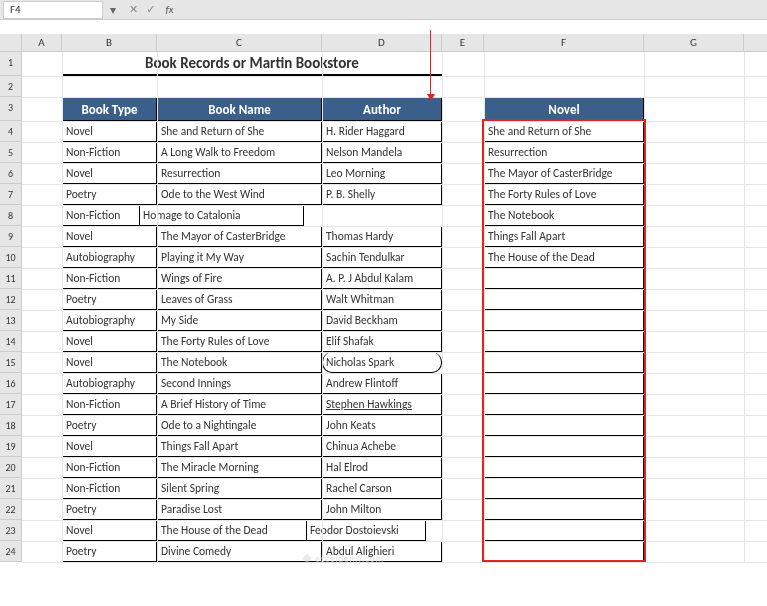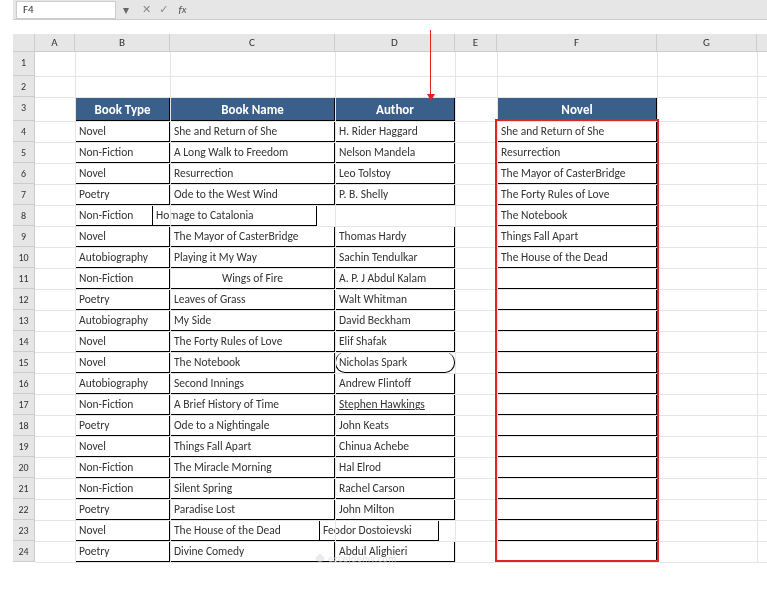--- a/index.html
+++ b/index.html
@@ -3,21 +3,21 @@
 <meta charset="utf-8">
 <style>
   * { box-sizing: border-box; margin: 0; padding: 0; }
   body {
     font-family: Calibri, Arial, sans-serif;
     font-size: 12px;
     background: #fff;
     color: #333;
     user-select: none;
   }
-  .app { width: 767px; height: 606px; position: relative; overflow: hidden; padding-left: 13px; }
+  .app { width: 767px; height: 606px; position: relative; overflow: hidden; }
   .topbar {
     height: 20px;
     background: #e6e6e6;
     border-bottom: 1px solid #ccc;
     display: flex;
     align-items: center;
   }
   .namebox {
     width: 100px;
     height: 18px;
@@ -231,51 +231,54 @@
         <div class="rh">18</div>
         <div class="rh">19</div>
         <div class="rh">20</div>
         <div class="rh">21</div>
         <div class="rh">22</div>
         <div class="rh">23</div>
         <div class="rh">24</div>
       </div>
     <div class="cells" id="cells">
 
+      <div class="title-cell" style="left:40px;top:0;width:380px;height:24px;">
+        <span>Book Records or Martin Bookstore</span>
+      </div>
 
       <div class="tbl-hdr" style="left:40px;top:45px;width:95px;height:24px;"><span>Book Type</span></div>
       <div class="tbl-hdr" style="left:135px;top:45px;width:165px;height:24px;"><span>Book Name</span></div>
       <div class="tbl-hdr" style="left:300px;top:45px;width:120px;height:24px;"><span>Author</span></div>
 
       <div class="tbl-hdr" style="left:462px;top:45px;width:160px;height:24px;"><span>Novel</span></div>
 
       <div id="main-table">
           <div class="tbl-cell" style="left: 40px; top: 69px; width: 95px; height: 21px;">Novel</div>
           <div class="tbl-cell" style="left: 135px; top: 69px; width: 165px; height: 21px;">She and Return of She</div>
           <div class="tbl-cell" style="left: 300px; top: 69px; width: 120px; height: 21px;">H. Rider Haggard</div>
           <div class="tbl-cell" style="left: 40px; top: 90px; width: 95px; height: 21px;">Non-Fiction</div>
           <div class="tbl-cell" style="left: 135px; top: 90px; width: 165px; height: 21px;">A Long Walk to Freedom</div>
           <div class="tbl-cell" style="left: 300px; top: 90px; width: 120px; height: 21px;">Nelson Mandela</div>
           <div class="tbl-cell" style="left: 40px; top: 111px; width: 95px; height: 21px;">Novel</div>
           <div class="tbl-cell" style="left: 135px; top: 111px; width: 165px; height: 21px;">Resurrection</div>
-          <div class="tbl-cell" style="left: 300px; top: 111px; width: 120px; height: 21px;">Leo Tolstoy</div>
+          <div class="tbl-cell" style="left: 300px; top: 111px; width: 120px; height: 21px;">Leo Morning</div>
           <div class="tbl-cell" style="left: 40px; top: 132px; width: 95px; height: 21px;">Poetry</div>
           <div class="tbl-cell" style="left: 135px; top: 132px; width: 165px; height: 21px;">Ode to the West Wind</div>
           <div class="tbl-cell" style="left: 300px; top: 132px; width: 120px; height: 21px;">P. B. Shelly</div>
           <div class="tbl-cell" style="left: 40px; top: 153px; width: 95px; height: 21px;">Non-Fiction</div>
           <div class="tbl-cell" style="left: 117px; top: 153px; width: 165px; height: 21px;">Homage to Catalonia</div>
           <div class="tbl-cell" style="left: 300px; top: 153px; width: 120px; height: 21px; margin-top: 44px;">George Orwell</div>
           <div class="tbl-cell" style="left: 40px; top: 174px; width: 95px; height: 21px;">Novel</div>
           <div class="tbl-cell" style="left: 135px; top: 174px; width: 165px; height: 21px;">The Mayor of CasterBridge</div>
           <div class="tbl-cell" style="left: 300px; top: 174px; width: 120px; height: 21px;">Thomas Hardy</div>
           <div class="tbl-cell" style="left: 40px; top: 195px; width: 95px; height: 21px;">Autobiography</div>
           <div class="tbl-cell" style="left: 135px; top: 195px; width: 165px; height: 21px;">Playing it My Way</div>
           <div class="tbl-cell" style="left: 300px; top: 195px; width: 120px; height: 21px;">Sachin Tendulkar</div>
           <div class="tbl-cell" style="left: 40px; top: 216px; width: 95px; height: 21px;">Non-Fiction</div>
-          <div class="tbl-cell" style="left: 135px; top: 216px; width: 165px; height: 21px; text-align: center;">Wings of Fire</div>
+          <div class="tbl-cell" style="left: 135px; top: 216px; width: 165px; height: 21px;">Wings of Fire</div>
           <div class="tbl-cell" style="left: 300px; top: 216px; width: 120px; height: 21px;">A. P. J Abdul Kalam</div>
           <div class="tbl-cell" style="left: 40px; top: 237px; width: 95px; height: 21px;">Poetry</div>
           <div class="tbl-cell" style="left: 135px; top: 237px; width: 165px; height: 21px;">Leaves of Grass</div>
           <div class="tbl-cell" style="left: 300px; top: 237px; width: 120px; height: 21px;">Walt Whitman</div>
           <div class="tbl-cell" style="left: 40px; top: 258px; width: 95px; height: 21px;">Autobiography</div>
           <div class="tbl-cell" style="left: 135px; top: 258px; width: 165px; height: 21px;">My Side</div>
           <div class="tbl-cell" style="left: 300px; top: 258px; width: 120px; height: 21px;">David Beckham</div>
           <div class="tbl-cell" style="left: 40px; top: 279px; width: 95px; height: 21px;">Novel</div>
           <div class="tbl-cell" style="left: 135px; top: 279px; width: 165px; height: 21px;">The Forty Rules of Love</div>
           <div class="tbl-cell" style="left: 300px; top: 279px; width: 120px; height: 21px;">Elif Shafak</div>

